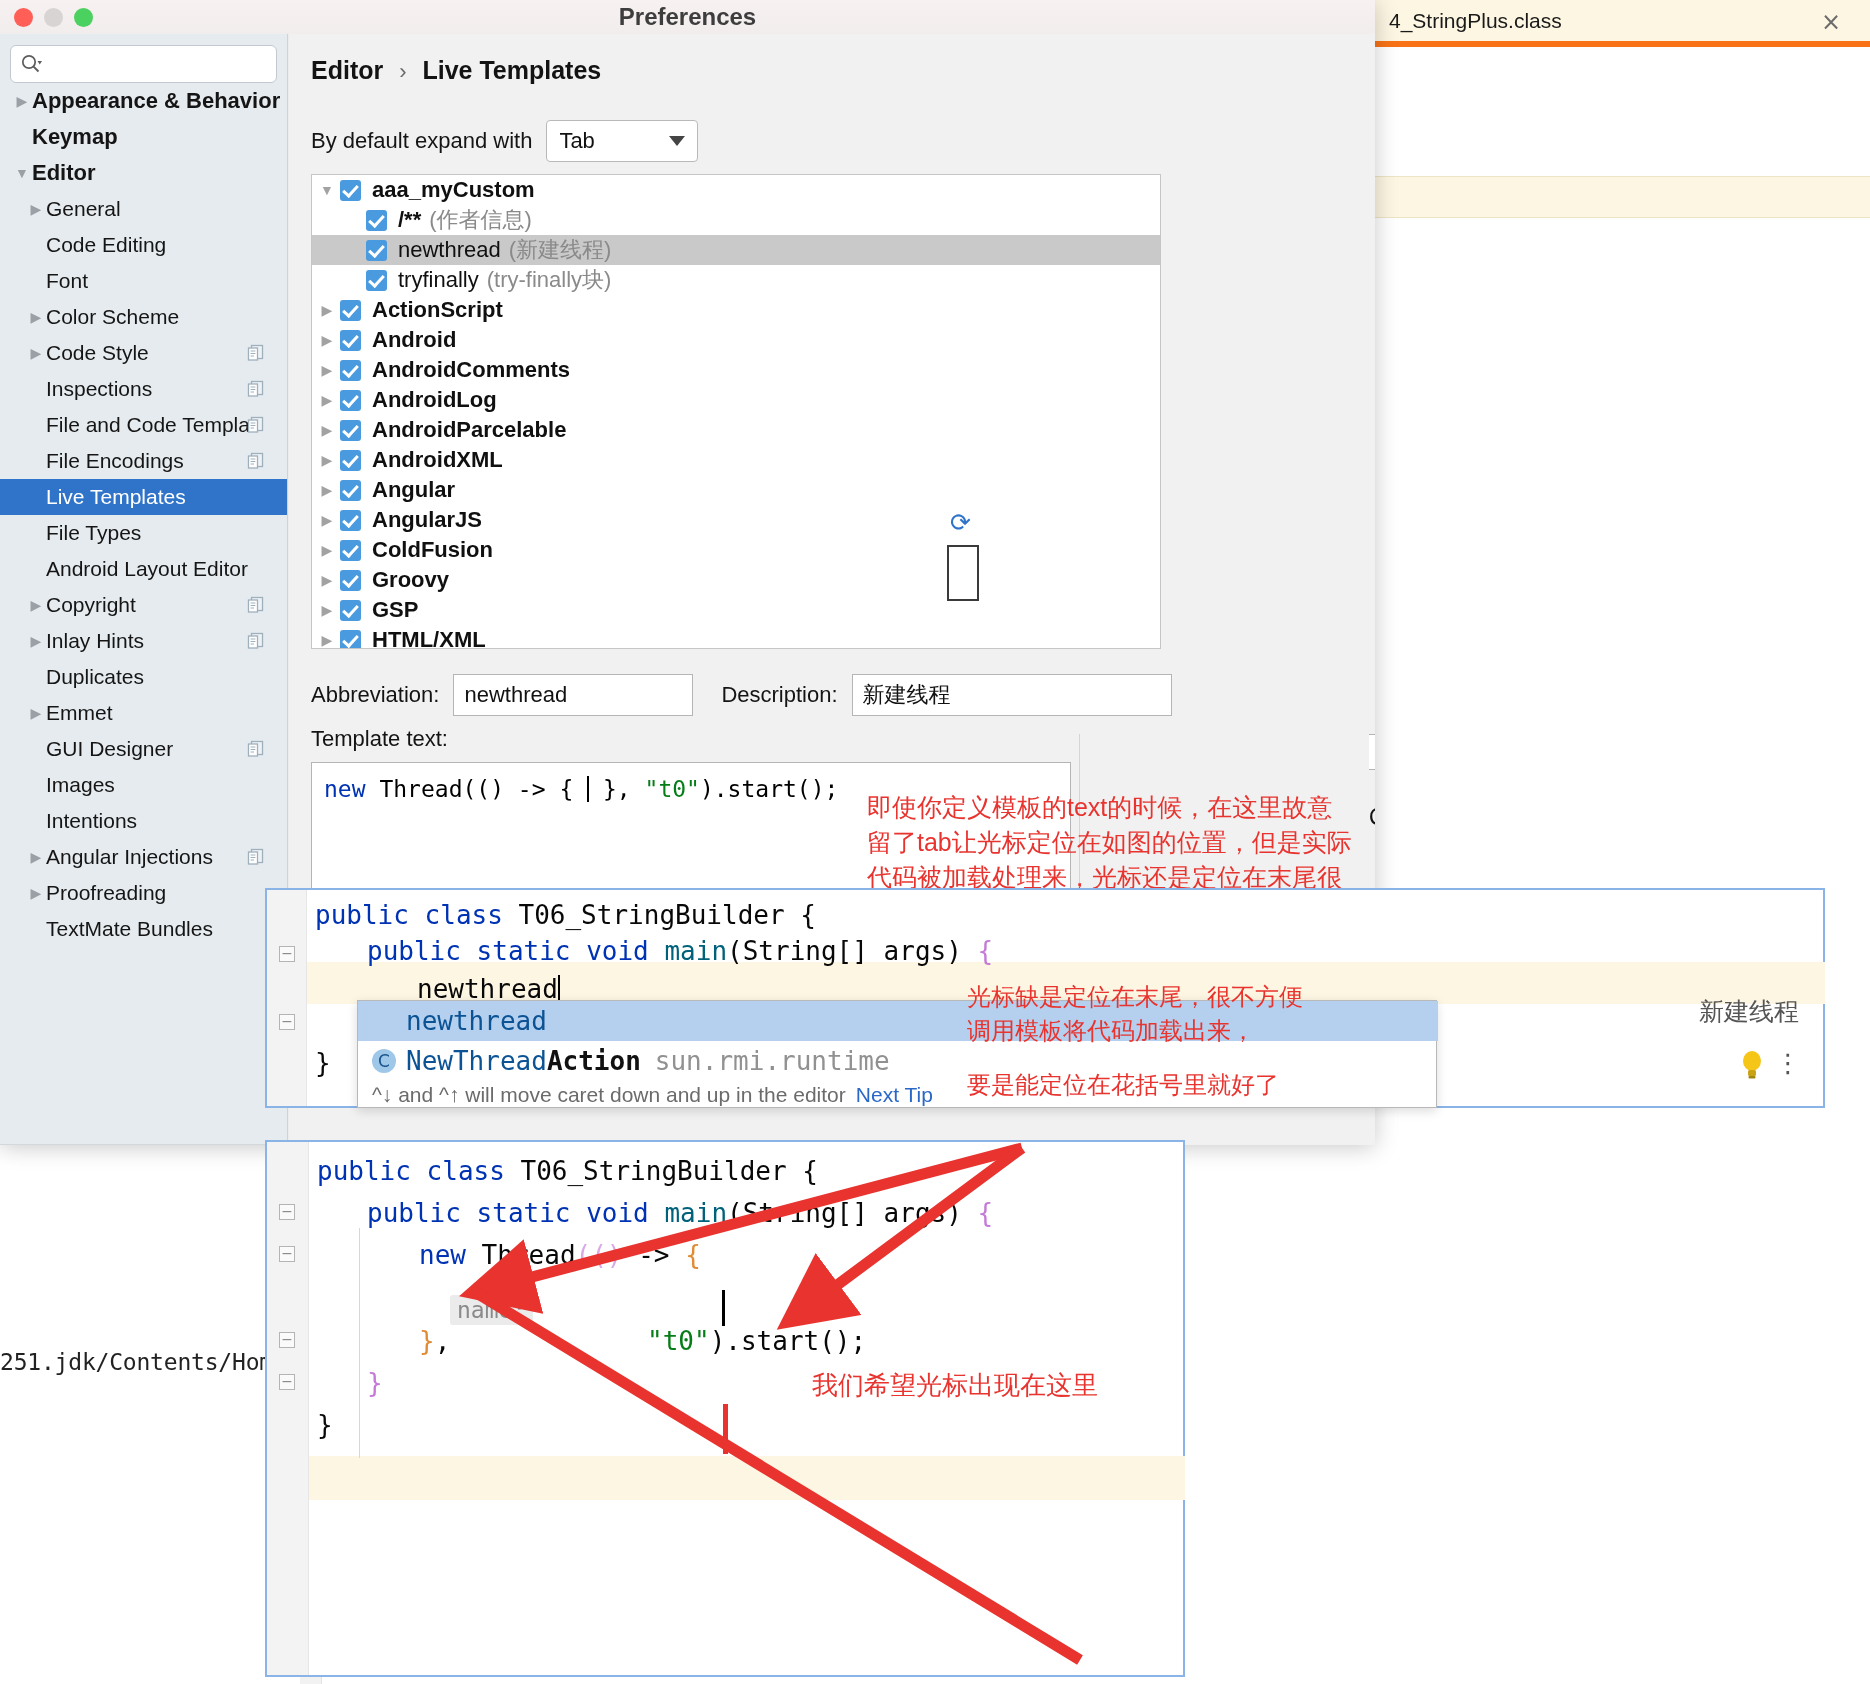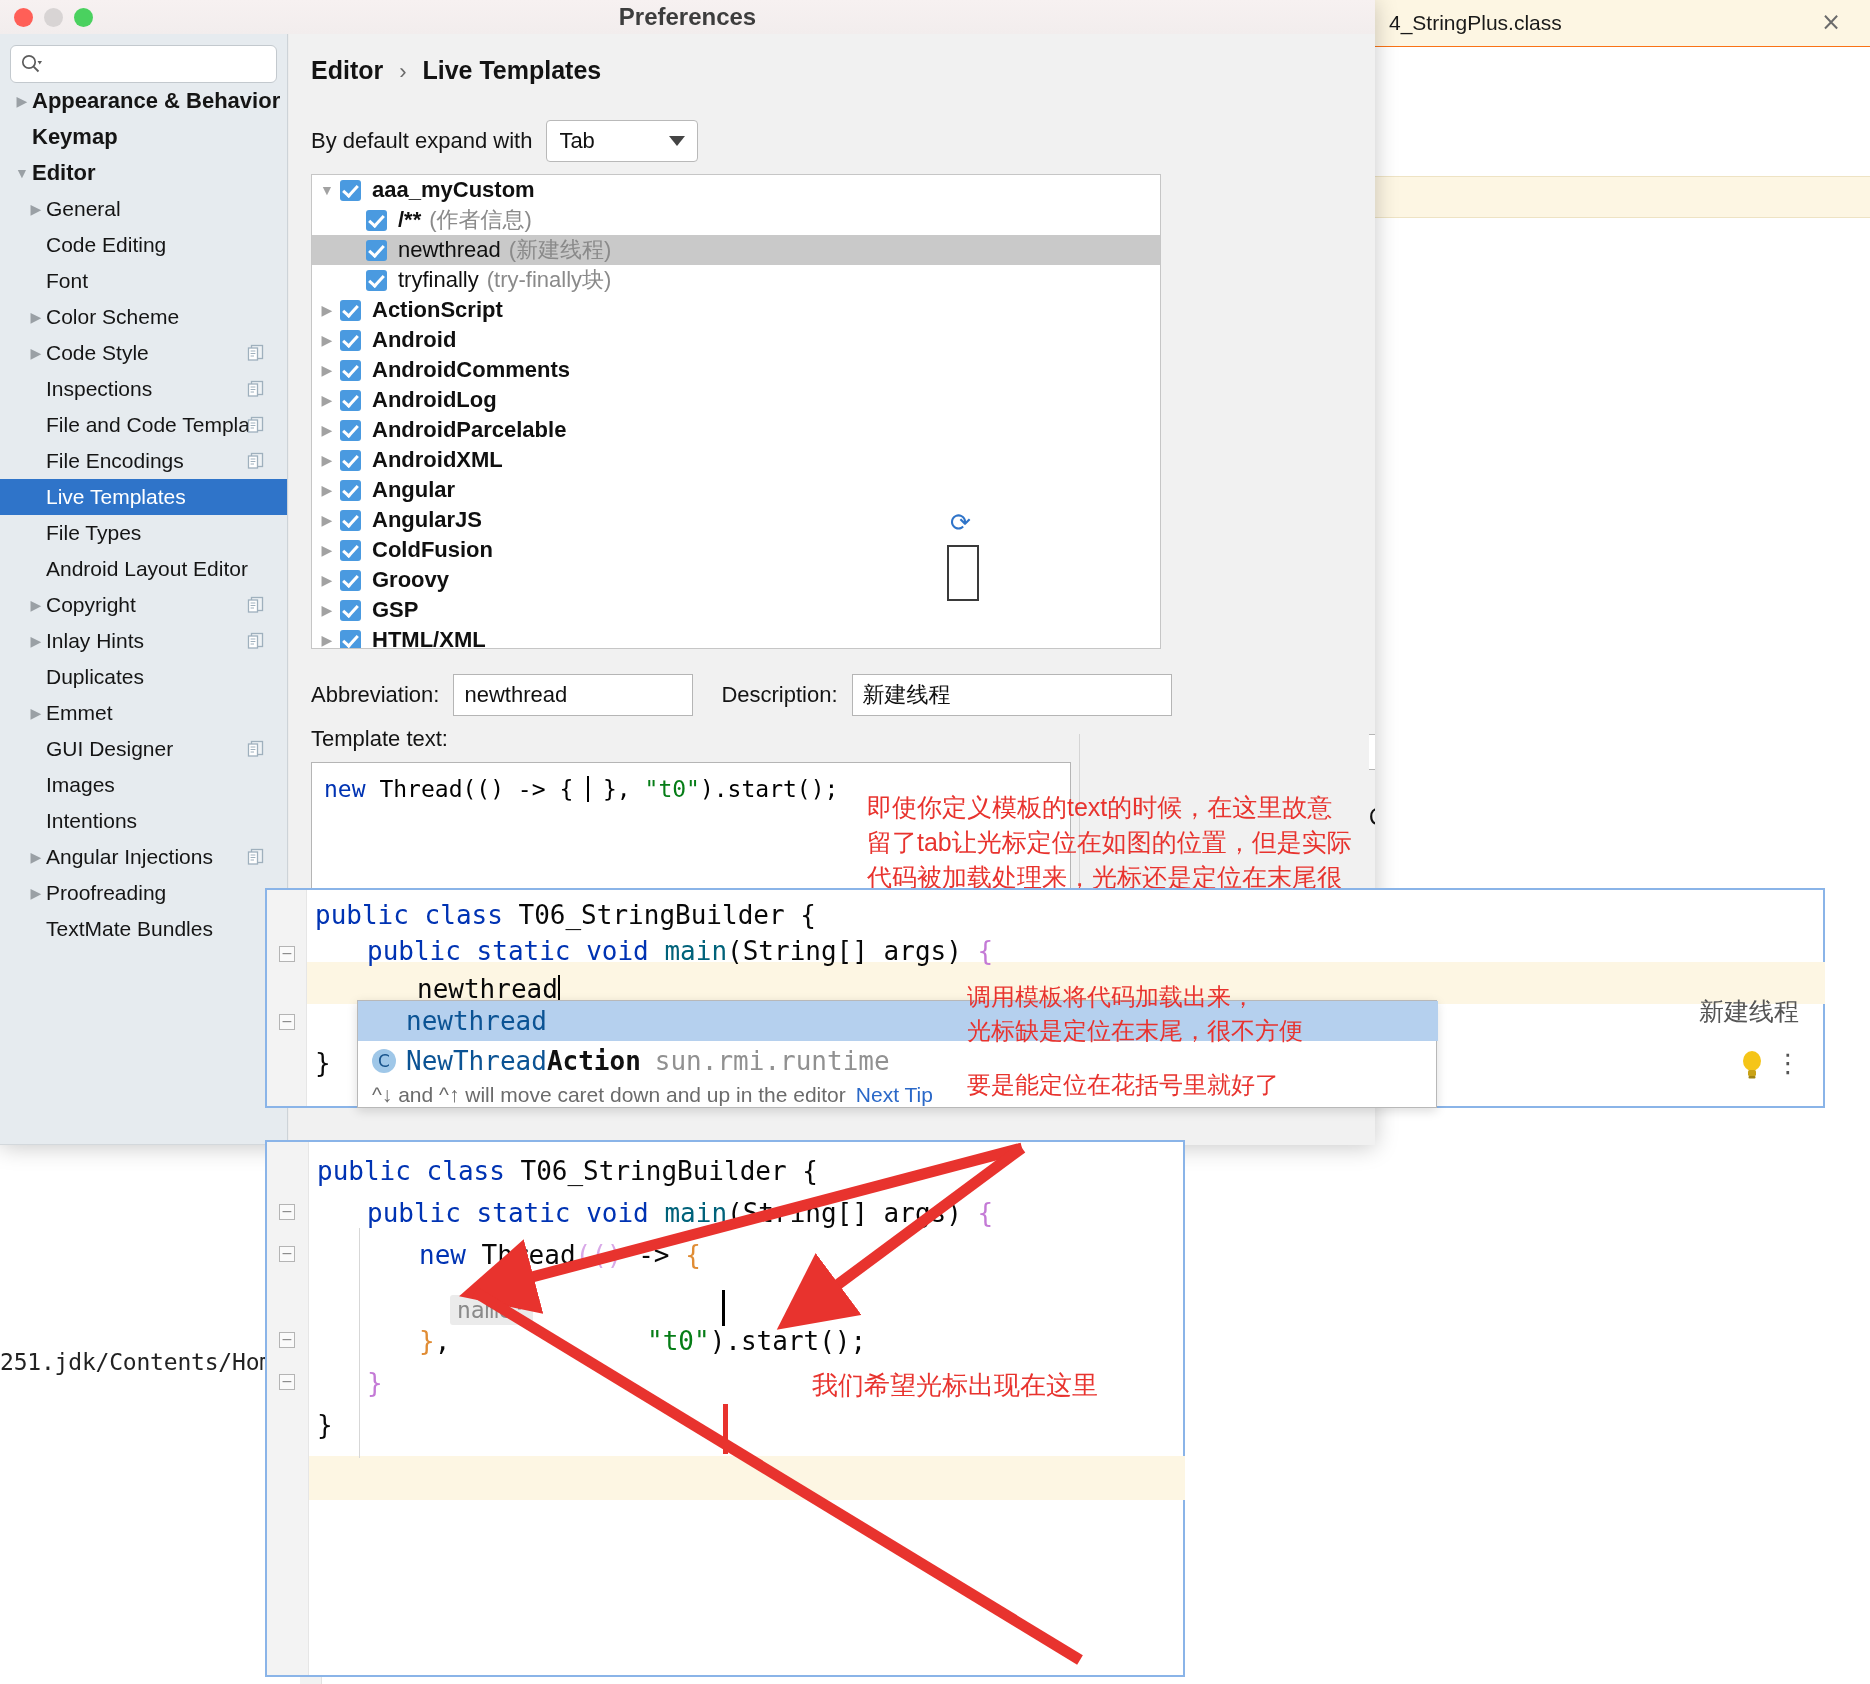--- a/index.html
+++ b/index.html
@@ -13,21 +13,21 @@
   }
 
   
   #ide-backdrop {
     position: absolute; left: 0; top: 0; width: 1870px; height: 1684px;
     background: #ffffff;
   }
   #ide-tabbar {
     position: absolute; left: 1375px; top: 0; width: 495px; height: 47px;
     background: #fdf6e3;
-    border-bottom: 1px solid #f97316;
+    border-bottom: 6px solid #f97316;
     display: flex; align-items: center;
   }
   #ide-tab-label {
     font-size: 21px; color: #1a1a1a; margin-left: 14px;
     white-space: nowrap;
   }
   #ide-tab-close {
     position: absolute; right: 28px; top: 12px;
     width: 22px; height: 22px; color: #6b6b6b; font-size: 24px;
     line-height: 20px; text-align: center; font-family: "DejaVu Sans", sans-serif;
@@ -697,22 +697,22 @@
       <span class="t"><span>NewThread</span><b>Action</b></span>
       <span class="pkg">sun.rmi.runtime</span>
     </div>
     <div id="cmp-tip">
       <span>^↓ and ^↑ will move caret down and up in the editor</span>
       <span class="link">Next Tip</span>
     </div>
   </div>
 
   <div id="anno-cp1">
+    <div>光标缺是定位在末尾，很不方便</div>
     <div>调用模板将代码加载出来，</div>
-    <div>光标缺是定位在末尾，很不方便</div>
     <div style="height:20px"></div>
     <div>要是能定位在花括号里就好了</div>
   </div>
 
   <div id="cp1-right-label">新建线程</div>
   <div id="bulb-icon">
     <svg width="26" height="30" viewBox="0 0 26 30">
       <ellipse cx="13" cy="11" rx="9" ry="10" fill="#f5c518"></ellipse>
       <rect x="9" y="20" width="8" height="6" rx="1.5" fill="#c9a216"></rect>
       <rect x="9.5" y="26" width="7" height="2.5" rx="1" fill="#a08412"></rect>

